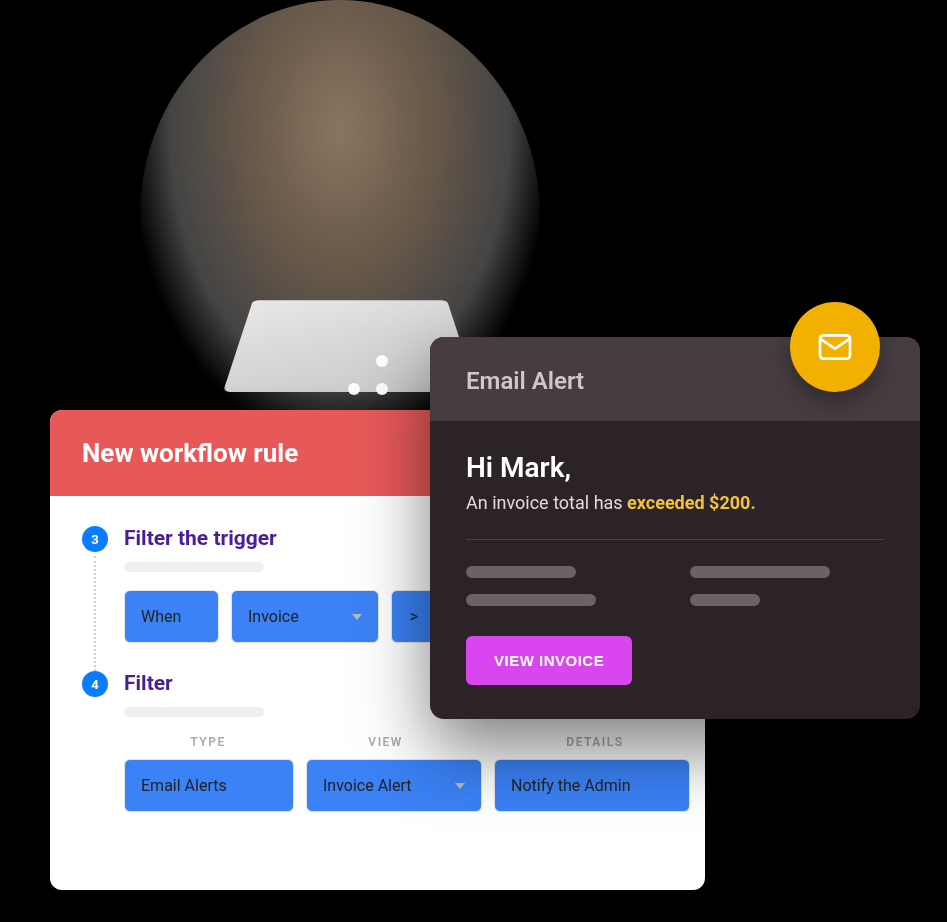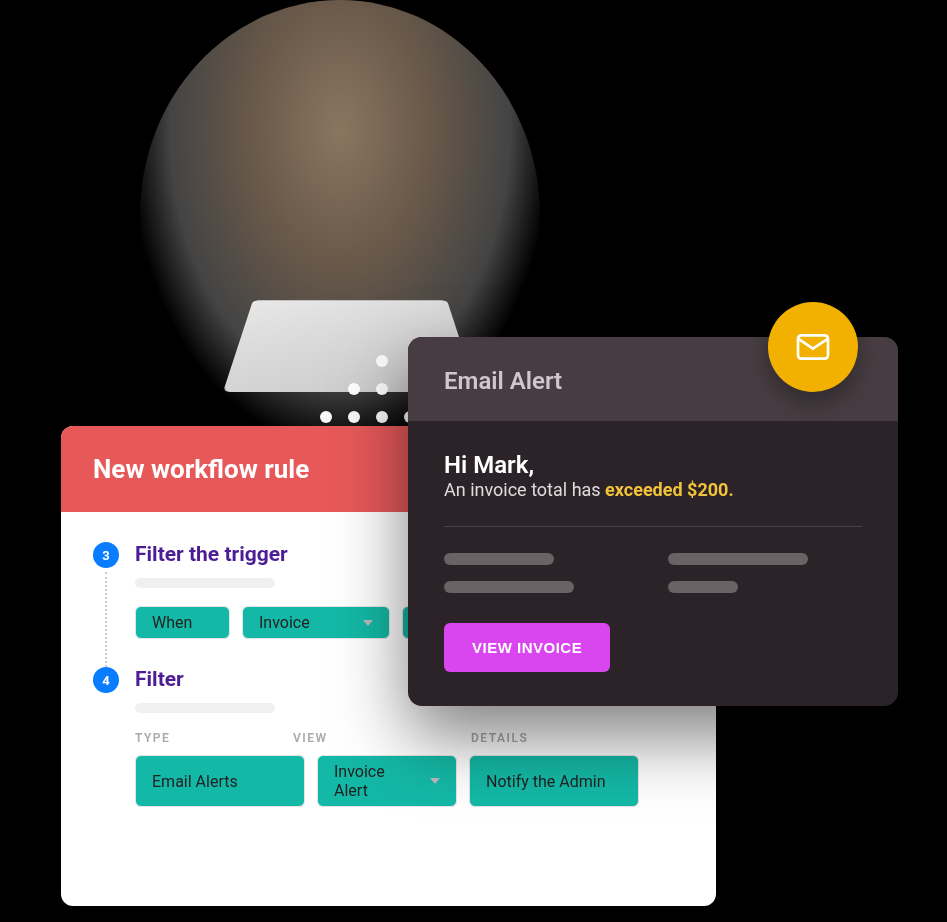--- a/index.html
+++ b/index.html
@@ -45,28 +45,27 @@
   }
   .dots span {
     width: 12px; height: 12px; border-radius: 50%; background: #fff;
   }
   .dots span.hide { visibility: hidden; }
 
   
   .workflow-card {
     position: absolute;
     left: 50px;
-    top: 426px;
+    top: 410px;
     width: 655px;
     height: 480px;
     background: #fff;
     border-radius: 12px;
     box-shadow: 0 30px 60px rgba(0,0,0,.3);
     overflow: hidden;
-    margin-left: 11px;
   }
   .workflow-header {
     background: #e75959;
     color: #fff;
     padding: 28px 32px;
     font-size: 26px;
     font-weight: 700;
   }
   .workflow-body {
     padding: 30px 32px;
@@ -114,53 +113,54 @@
     border-radius: 5px;
     margin-bottom: 18px;
   }
   .row {
     display: flex;
     gap: 12px;
   }
   .field {
     border: 1px solid #e5e5e5;
     border-radius: 6px;
-    padding: 6px 16px;
+    padding: 16px 16px;
     font-size: 16px;
     color: #222;
-    background: #14b8a6;
+    background: #3b82f6;
     display: flex;
     align-items: center;
     justify-content: space-between;
     gap: 10px;
   }
   .field.select::after {
     content: "";
     width: 0; height: 0;
     border-left: 5px solid transparent;
     border-right: 5px solid transparent;
     border-top: 6px solid #bbb;
     margin-left: 10px;
   }
   .col-labels {
     display: flex;
-    gap: 8px;
+    gap: 28px;
     margin-bottom: 10px;
+    justify-content: center;
   }
   .col-label {
     font-size: 12px;
     letter-spacing: 1.5px;
     color: #aaa;
     font-weight: 600;
   }
 
   
   .alert-card {
     position: absolute;
-    left: 408px;
+    left: 430px;
     top: 337px;
     width: 490px;
     background: #2b2327;
     border-radius: 14px;
     box-shadow: 0 30px 70px rgba(0,0,0,.5);
     color: #fff;
     overflow: visible;
   }
   .alert-badge {
     position: absolute;
@@ -180,22 +180,23 @@
     padding: 30px 36px 26px;
     font-size: 24px;
     font-weight: 600;
     color: #cfc7cb;
     border-radius: 14px 14px 0 0;
   }
   .alert-body {
     padding: 30px 36px 34px;
   }
   .greet {
-    font-size: 24px;
+    font-size: 28px;
     font-weight: 600;
+    margin-bottom: 8px;
   }
   .msg {
     font-size: 18px;
     color: #e0dadd;
     margin-bottom: 26px;
   }
   .msg .hl {
     color: #f2c23a;
     font-weight: 700;
   }
@@ -272,22 +273,22 @@
       <div class="step-content">
         <div class="step-title">Filter</div>
         <div class="placeholder-bar"></div>
         <div class="col-labels">
           <div class="col-label" style="width:150px">TYPE</div>
           <div class="col-label" style="width:170px">VIEW</div>
           <div class="col-label">DETAILS</div>
         </div>
         <div class="row">
           <div class="field" style="width:170px">Email Alerts</div>
-          <div class="field select" style="width:140px">Invoice Alert</div>
-          <div class="field" style="width:170px">Notify the Admin</div>
+          <div class="field select" style="width:176px">Invoice Alert</div>
+          <div class="field" style="width:196px">Notify the Admin</div>
         </div>
       </div>
     </div>
 
   </div>
 </div>
 
 <div class="alert-card">
   <div class="alert-badge">
     <svg viewBox="0 0 24 24" fill="none" stroke="#fff" stroke-width="1.6">

